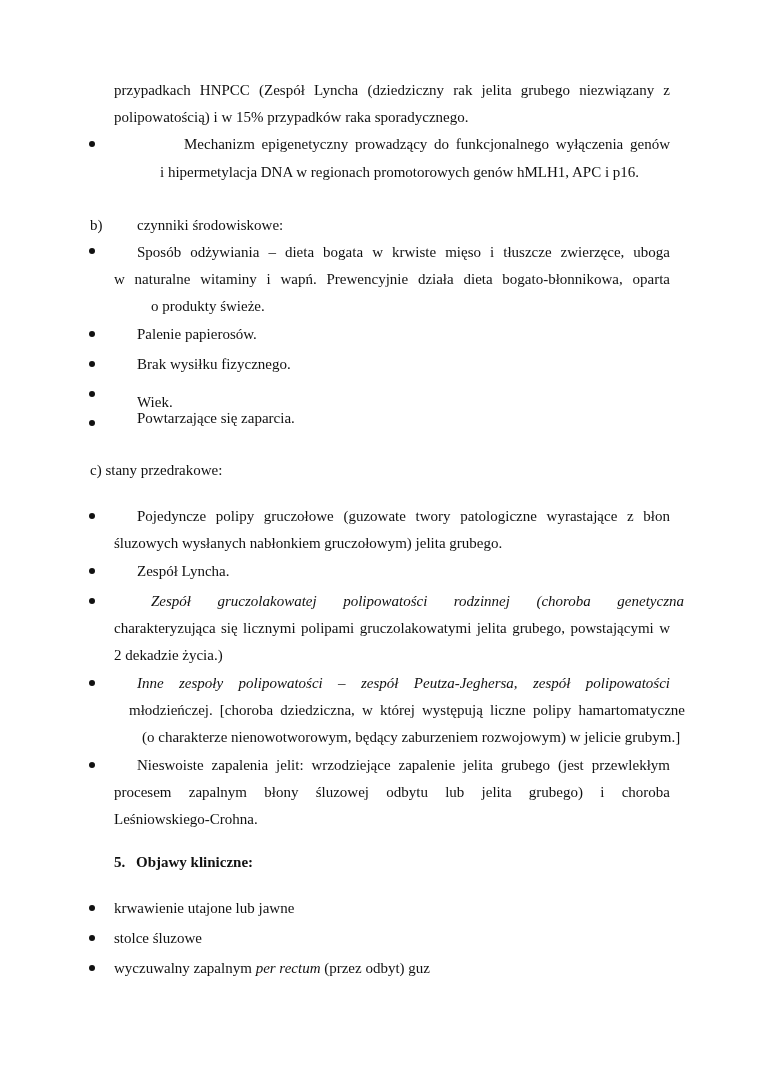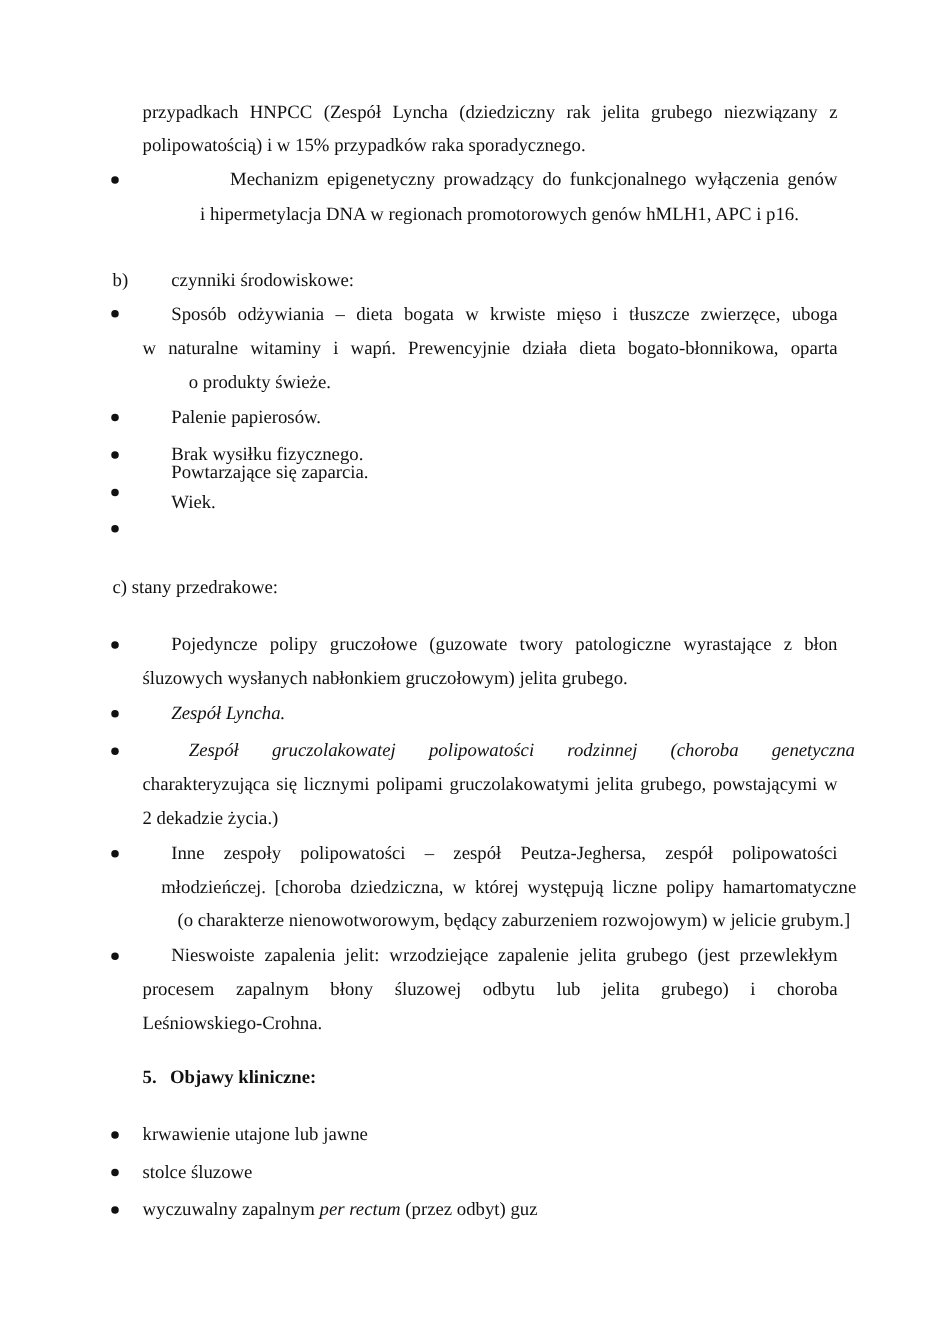--- a/index.html
+++ b/index.html
@@ -32,41 +32,41 @@
   <div class="just" style="top: 269px; white-space: normal; height: 20px; overflow: visible;">w naturalne witaminy i wapń. Prewencyjnie działa dieta bogato-błonnikowa, oparta</div>
   <div class="line" style="top:296px; left:114px;margin-left:37px;">o produkty świeże.</div>
 
   <div class="bullet" style="top:331px;"></div>
   <div class="line" style="top:324px; left:137px;">Palenie papierosów.</div>
 
   <div class="bullet" style="top:361px;"></div>
   <div class="line" style="top:354px; left:137px;">Brak wysiłku fizycznego.</div>
 
   <div class="bullet" style="top:391px;"></div>
-  <div class="line" style="top:368px; left:137px;">Powtarzające się zaparcia.</div>
+  <div class="line" style="top:408px; left:137px;">Powtarzające się zaparcia.</div>
 
   <div class="bullet" style="top:420px;"></div>
   <div class="line" style="top:392px; left:137px;">Wiek.</div>
 
   <div class="line" style="top:460px; left:90px;">c) stany przedrakowe:</div>
 
   <div class="bullet" style="top:513px;"></div>
   <div class="just" style="top: 506px; left: 137px; width: 533px; white-space: normal; height: 20px; overflow: visible;">Pojedyncze polipy gruczołowe (guzowate twory patologiczne wyrastające z błon</div>
   <div class="line" style="top:533px; left:114px;">śluzowych wysłanych nabłonkiem gruczołowym) jelita grubego.</div>
 
   <div class="bullet" style="top:568px;"></div>
-  <div class="line" style="top:561px; left:137px;font-style:italic;">Zespół Lyncha.</div>
+  <div class="line" style="top:561px; left:137px;">Zespół Lyncha.</div>
 
   <div class="bullet" style="top:598px;"></div>
   <div class="just" style="top: 591px; left: 151px; width: 533px; white-space: normal; height: 20px; overflow: visible; font-style: italic;">Zespół gruczolakowatej polipowatości rodzinnej (choroba genetyczna</div>
   <div class="just" style="top: 618px; white-space: normal; height: 20px; overflow: visible;">charakteryzująca się licznymi polipami gruczolakowatymi jelita grubego, powstającymi w</div>
   <div class="line" style="top:645px; left:114px;">2 dekadzie życia.)</div>
 
   <div class="bullet" style="top:680px;"></div>
-  <div class="just" style="top: 673px; left: 137px; width: 533px; white-space: normal; height: 20px; overflow: visible;">Inne zespoły polipowatości – zespół Peutza-Jeghersa, zespół polipowatości</div>
+  <div class="just" style="top: 673px; left: 137px; width: 533px; white-space: normal; height: 20px; overflow: visible; font-style: italic;">Inne zespoły polipowatości – zespół Peutza-Jeghersa, zespół polipowatości</div>
   <div class="just" style="top: 700px; white-space: normal; height: 20px; overflow: visible; margin-left: 15px;">młodzieńczej. [choroba dziedziczna, w której występują liczne polipy hamartomatyczne</div>
   <div class="line" style="top:727px; left:114px;margin-left:28px;">(o charakterze nienowotworowym, będący zaburzeniem rozwojowym) w jelicie grubym.]</div>
 
   <div class="bullet" style="top:762px;"></div>
   <div class="just" style="top: 755px; left: 137px; width: 533px; white-space: normal; height: 20px; overflow: visible;">Nieswoiste zapalenia jelit: wrzodziejące zapalenie jelita grubego (jest przewlekłym</div>
   <div class="just" style="top: 782px; white-space: normal; height: 20px; overflow: visible;">procesem zapalnym błony śluzowej odbytu lub jelita grubego) i choroba</div>
   <div class="line" style="top:809px; left:114px;">Leśniowskiego-Crohna.</div>
 
   <div class="line bold" style="top:852px; left:114px;">5.</div>
   <div class="line bold" style="top:852px; left:136px;">Objawy kliniczne:</div>

